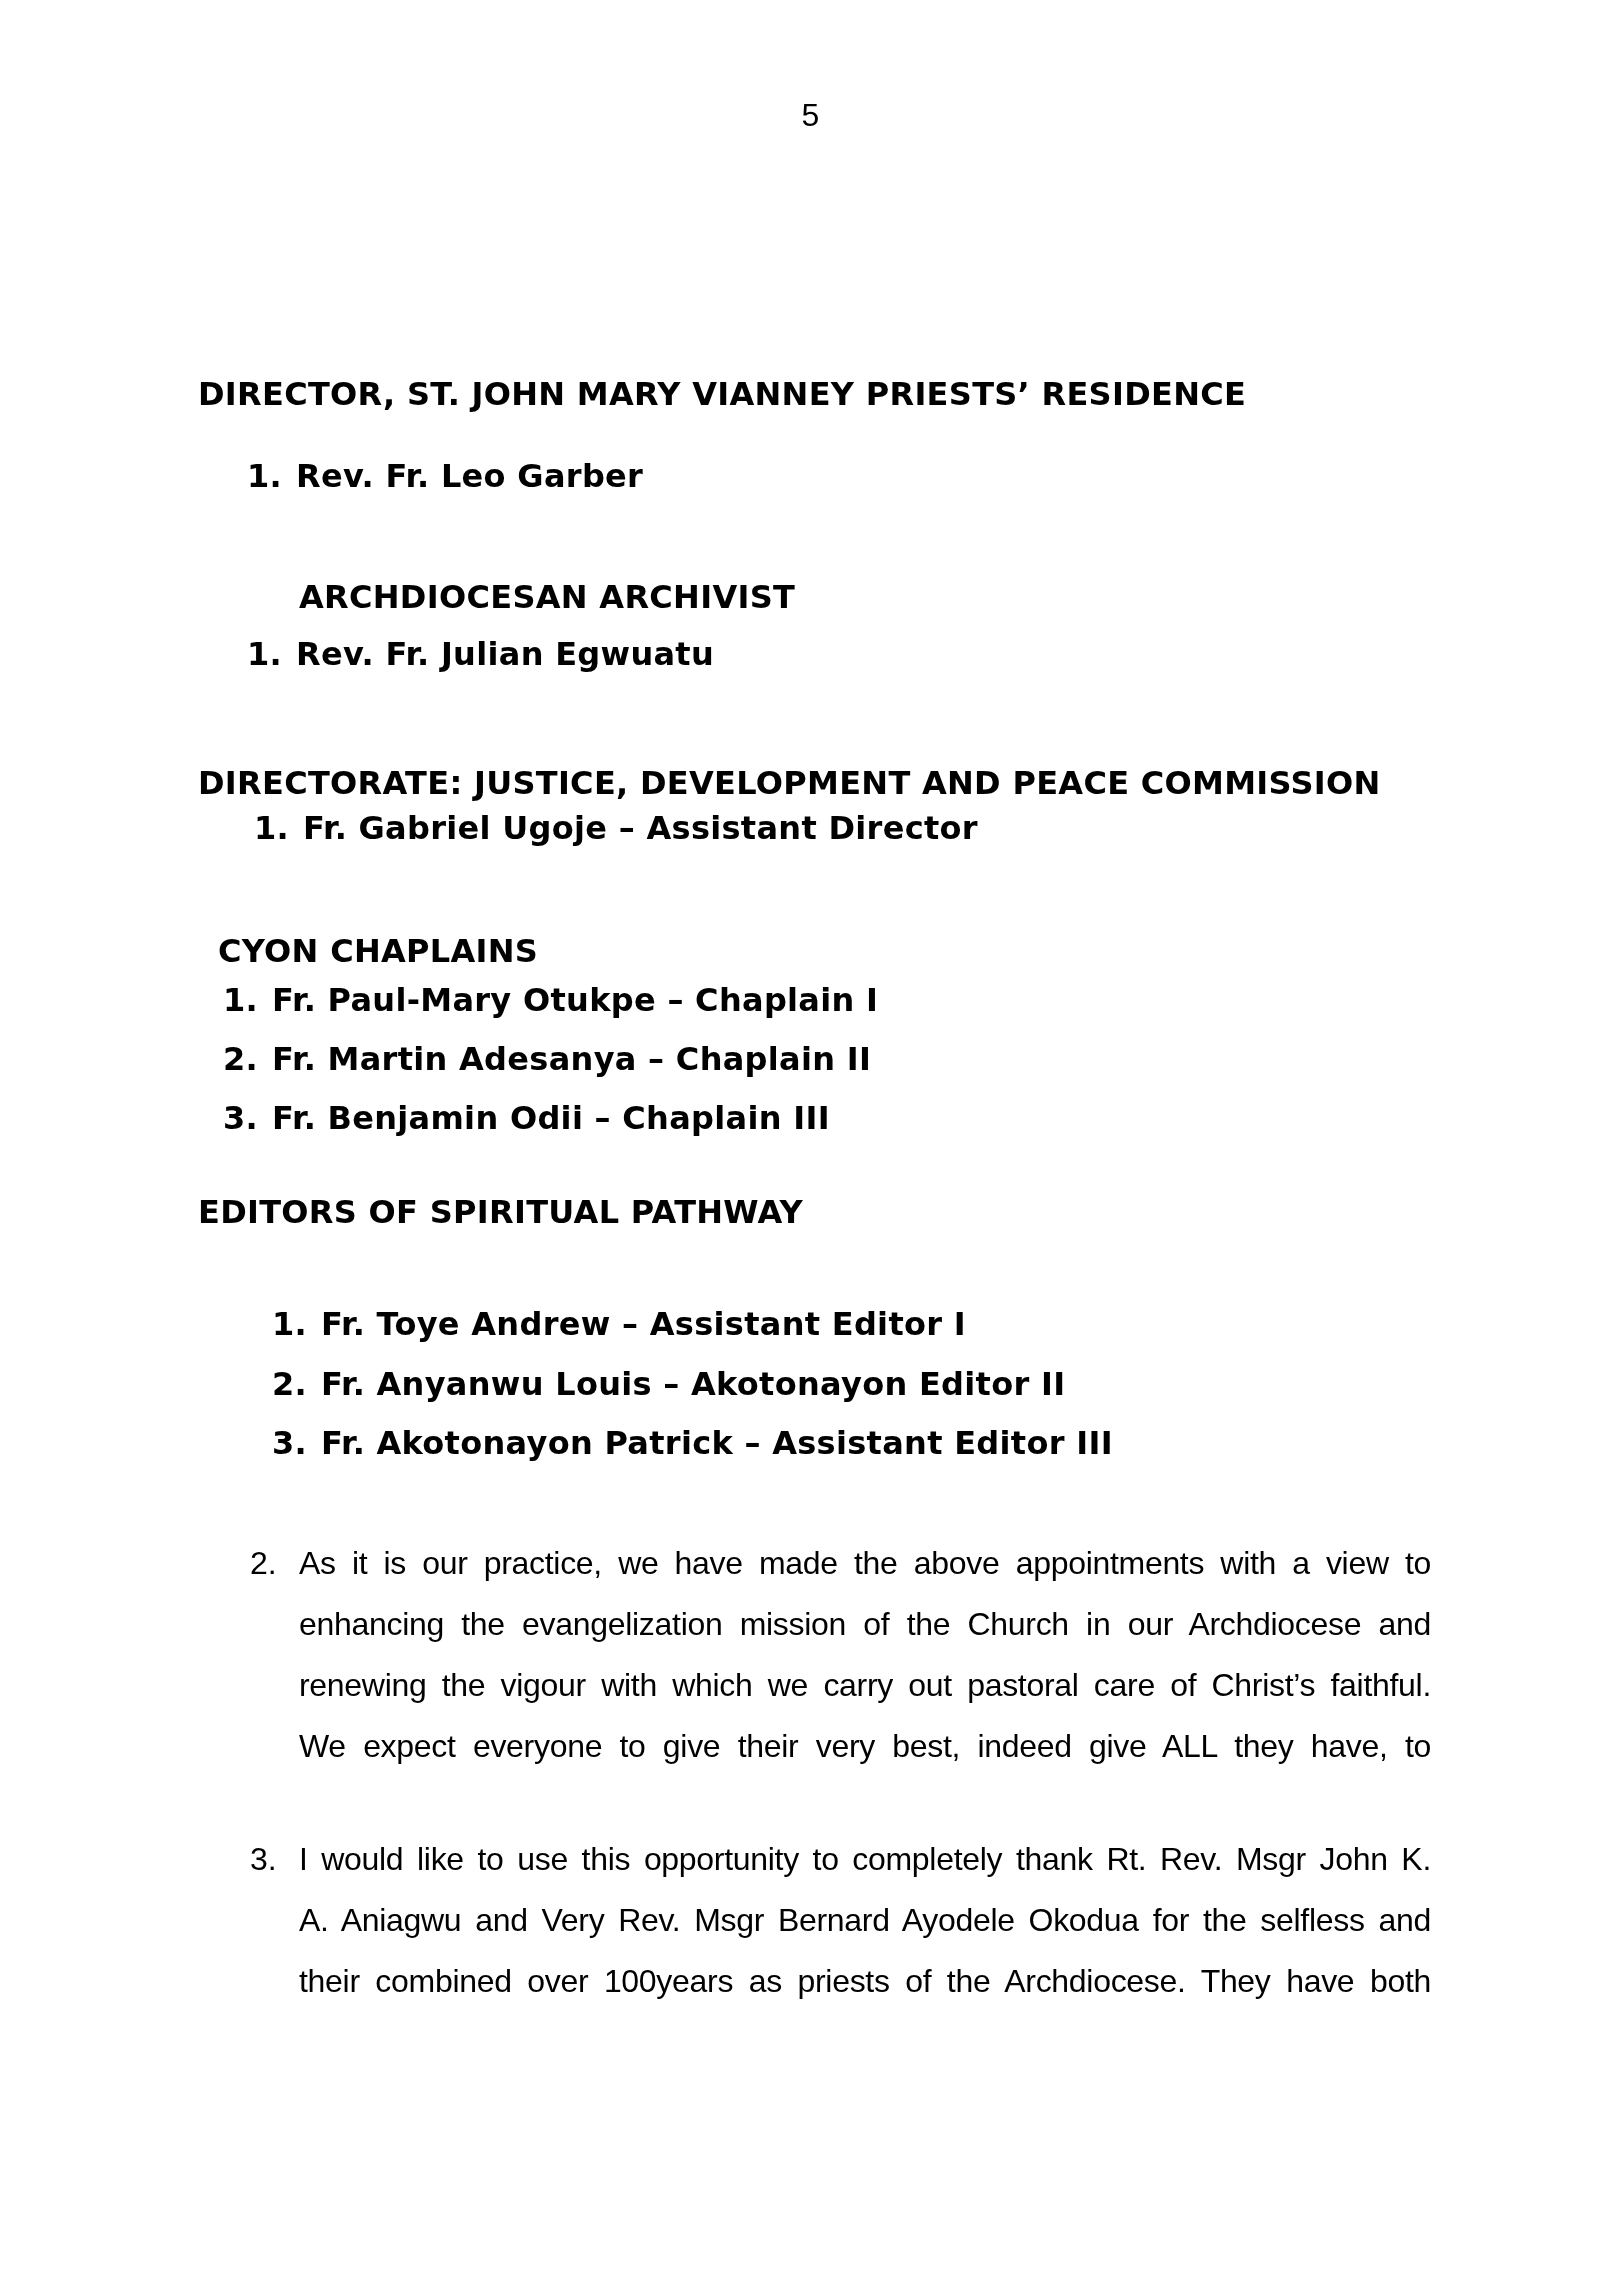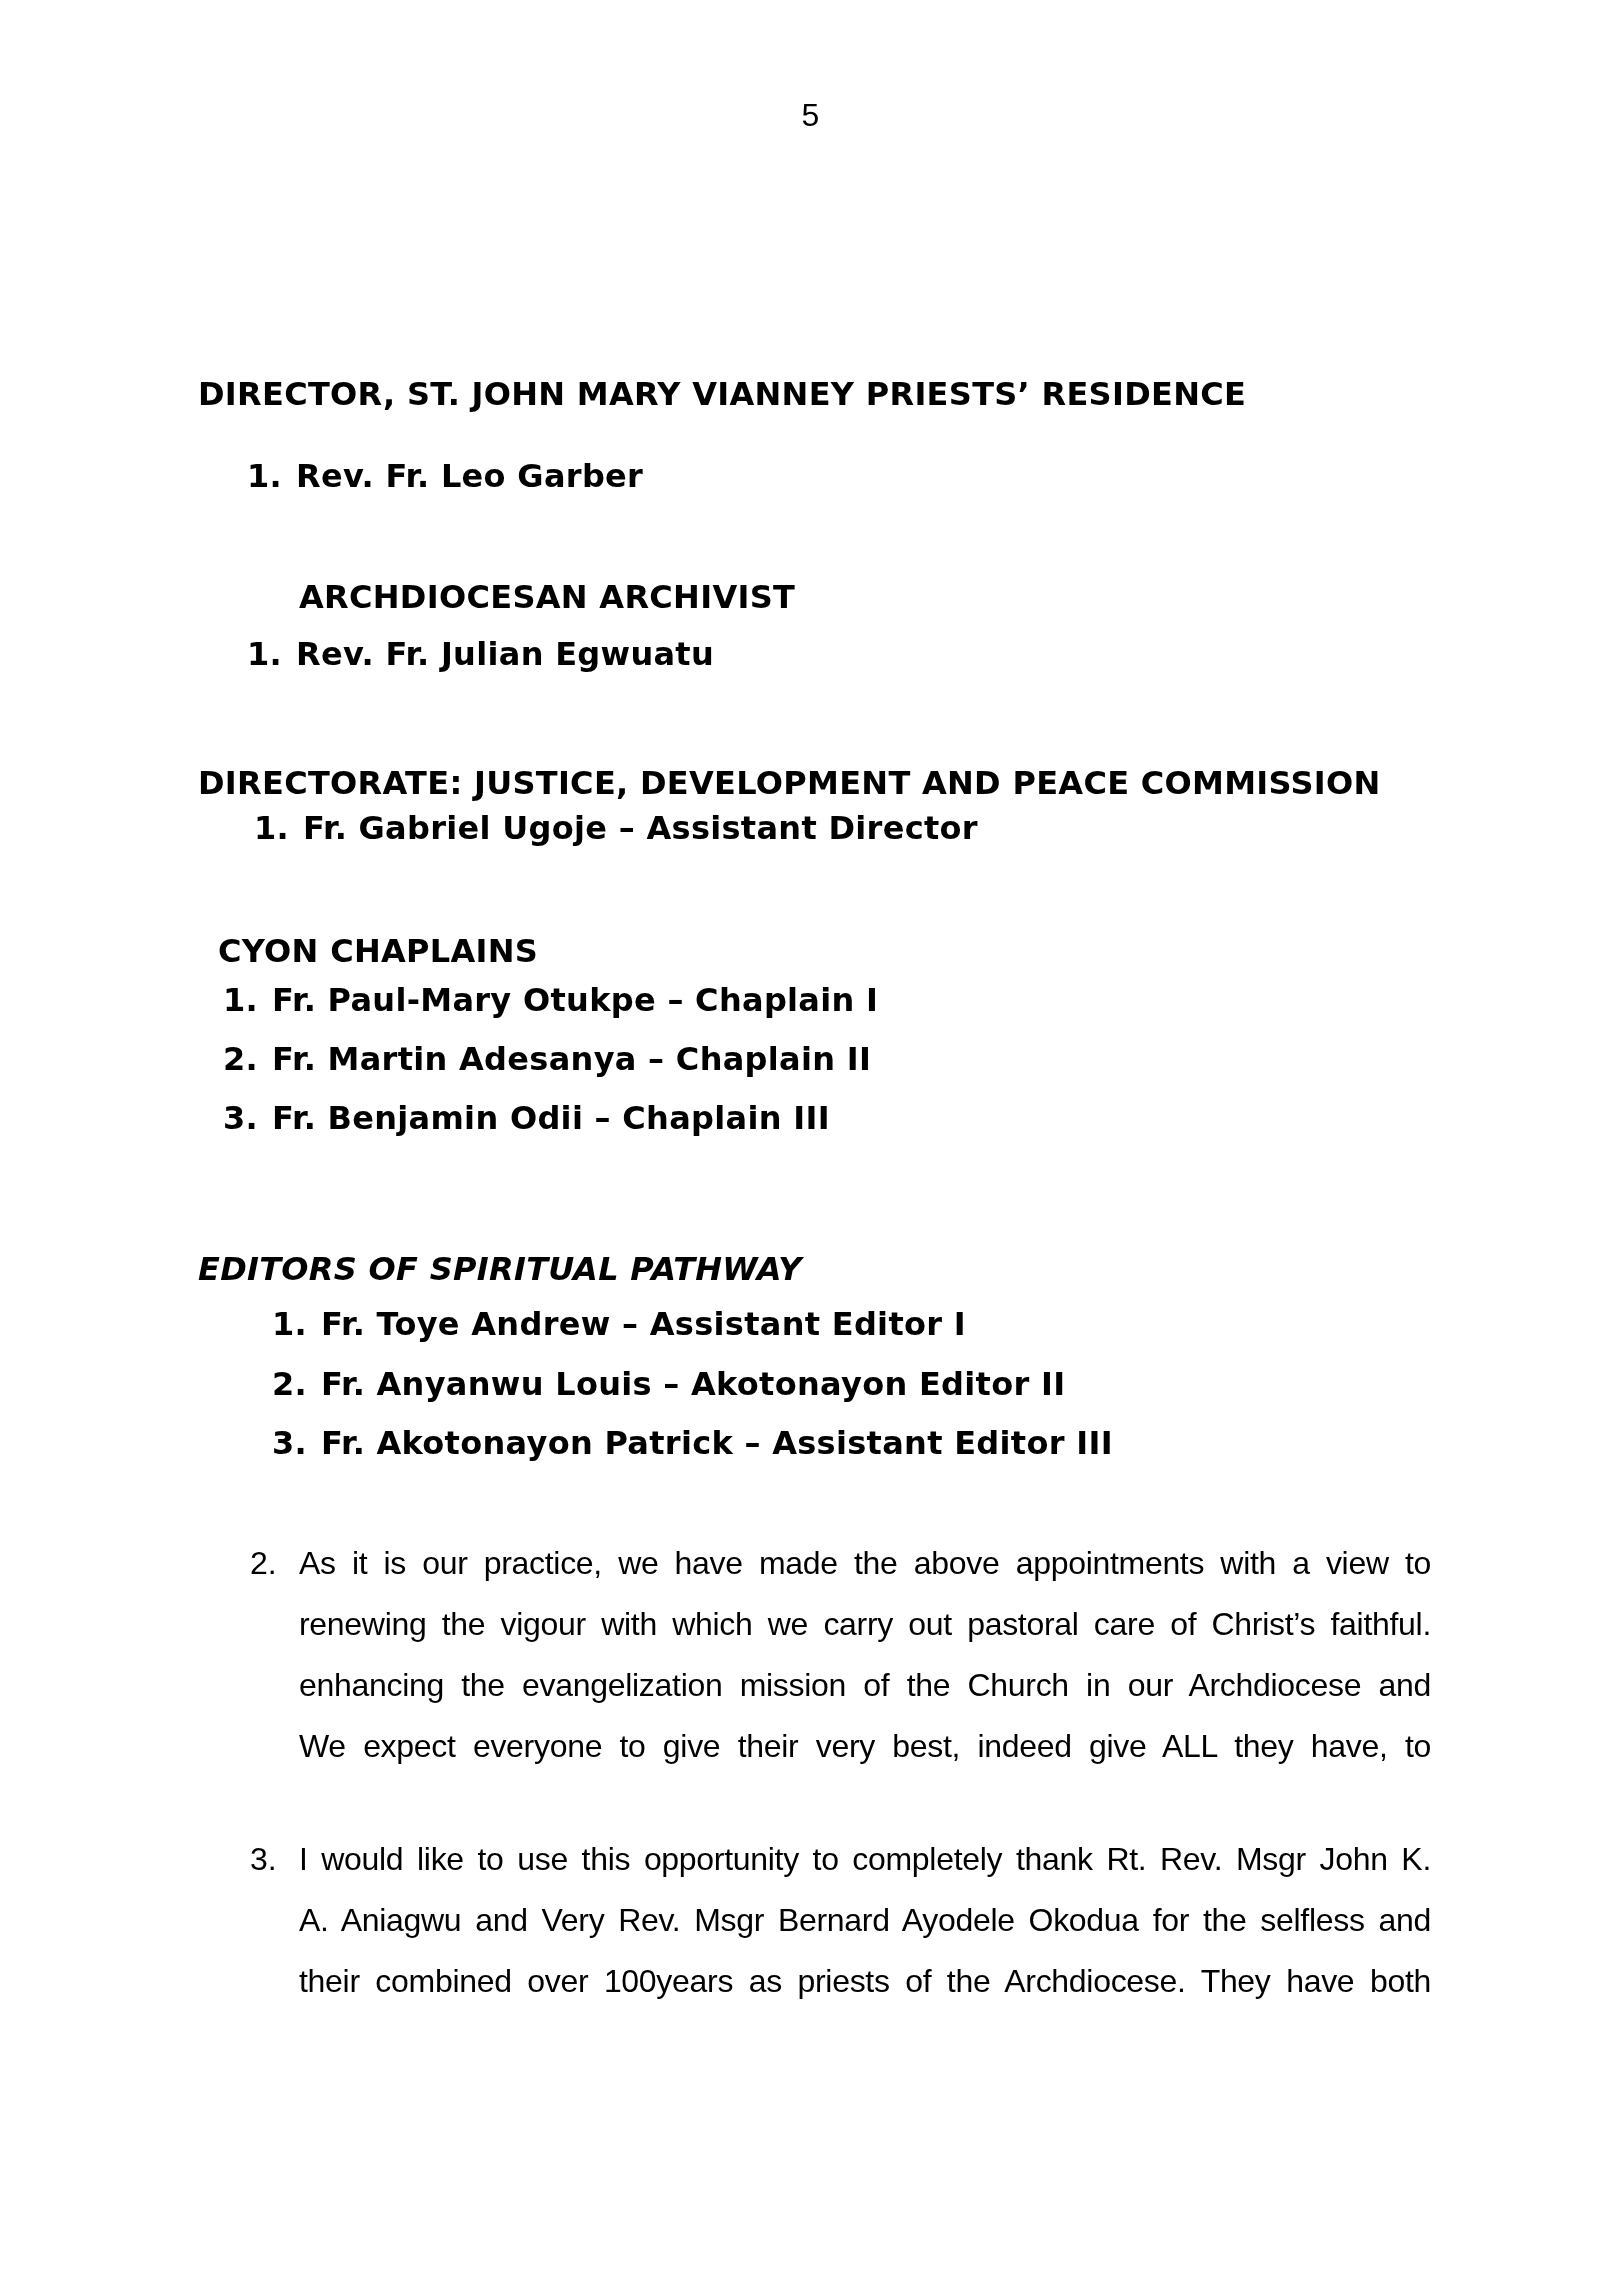--- a/index.html
+++ b/index.html
@@ -96,40 +96,40 @@
   </div>
   <div class="item" style="left:223px; top:1040px;">
     <span class="num">2.</span>
     <span class="txt">Fr. Martin Adesanya – Chaplain II</span>
   </div>
   <div class="item" style="left:223px; top:1099px;">
     <span class="num">3.</span>
     <span class="txt">Fr. Benjamin Odii – Chaplain III</span>
   </div>
 
-  <div class="heading" style="left:198px; top:1250px;font-style:italic;">EDITORS OF SPIRITUAL PATHWAY</div>
+  <div class="heading" style="left:198px; top:1193px;">EDITORS OF SPIRITUAL PATHWAY</div>
   <div class="item" style="left:272px; top:1305px;">
     <span class="num">1.</span>
     <span class="txt">Fr. Toye Andrew – Assistant Editor I</span>
   </div>
   <div class="item" style="left:272px; top:1365px;">
     <span class="num">2.</span>
     <span class="txt">Fr. Anyanwu Louis – Akotonayon Editor II</span>
   </div>
   <div class="item" style="left:272px; top:1424px;">
     <span class="num">3.</span>
     <span class="txt">Fr. Akotonayon Patrick – Assistant Editor III</span>
   </div>
 
   <div class="para" style="left:250px; top:1533px;">
     <div class="num">2.</div>
     <div class="lines">
       <div class="line">As it is our practice, we have made the above appointments with a view to</div>
+      <div class="line">enhancing the evangelization mission of the Church in our Archdiocese and</div>
       <div class="line">renewing the vigour with which we carry out pastoral care of Christ’s faithful.</div>
-      <div class="line">enhancing the evangelization mission of the Church in our Archdiocese and</div>
       <div class="line">We expect everyone to give their very best, indeed give ALL they have, to</div>
     </div>
   </div>
 
   <div class="para" style="left:250px; top:1829px;">
     <div class="num">3.</div>
     <div class="lines">
       <div class="line">I would like to use this opportunity to completely thank Rt. Rev. Msgr John K.</div>
       <div class="line">A. Aniagwu and Very Rev. Msgr Bernard Ayodele Okodua for the selfless and</div>
       <div class="line">their combined over 100years as priests of the Archdiocese. They have both</div>

